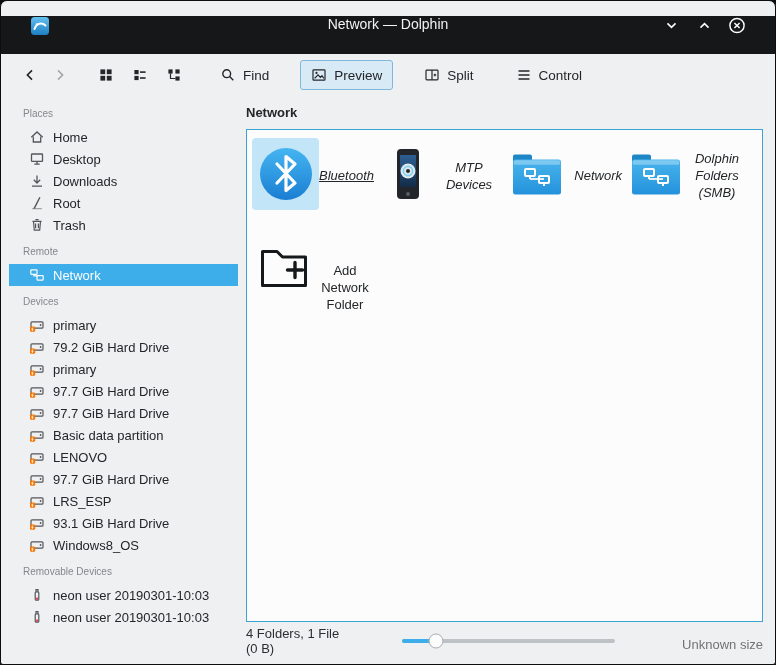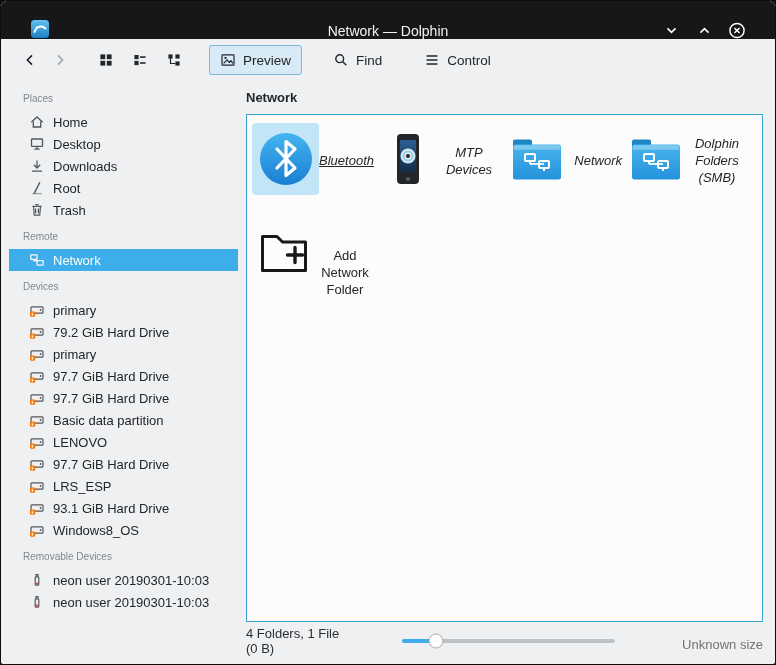--- a/index.html
+++ b/index.html
@@ -11,21 +11,21 @@
   }
   .window {
     position:absolute; inset:0;
     border:1px solid #0c0d0e; border-radius:7px 7px 3px 3px;
     overflow:hidden; background:#eff0f1;
     display:flex; flex-direction:column;
   }
   
   .titlebar {
     height:38px; flex:0 0 38px; background:#151719; color:#fcfcfc;
-    display:flex; align-items:flex-end; padding:0 29px; position:relative;
+    display:flex; align-items:flex-start; padding:0 29px; position:relative;margin-top:15px;
   }
   .app-icon { width:20px; height:20px; display:flex; }
   .tb-title {
     position:absolute; left:0; right:0; text-align:center;
     font-size:14px; color:#f2f3f4; pointer-events:none;
   }
   .tb-controls { margin-left:auto; display:flex; align-items:center; gap:15px; z-index:2; }
   .tb-btn { width:18px; height:18px; color:#fcfcfc; display:flex; align-items:center; justify-content:center; cursor:pointer; }
   
   .toolbar {
@@ -329,31 +329,37 @@
             <use href="#s-view-details"></use>
           </svg>
         </span>
       <span class="tbtn">
           <svg class="icon16" viewBox="0 0 16 16">
             <use href="#s-view-tree"></use>
           </svg>
         </span>
     </span>
 
+    <span class="tbtn labeled">
+      <svg class="icon16" viewBox="0 0 16 16">
+          <use href="#s-magnifier"></use>
+        </svg>
+      <span>Find</span>
+    </span>
     <span class="tbtn labeled checked">
       <svg class="icon16" viewBox="0 0 16 16">
           <use href="#s-preview"></use>
         </svg>
       <span>Preview</span>
     </span>
     <span class="tbtn labeled">
       <svg class="icon16" viewBox="0 0 16 16">
-          <use href="#s-magnifier"></use>
-        </svg>
-      <span>Find</span>
+          <use href="#s-split"></use>
+        </svg>
+      <span>Split</span>
     </span>
     <span class="tbtn labeled">
       <svg class="icon16" viewBox="0 0 16 16">
           <use href="#s-menu"></use>
         </svg>
       <span>Control</span>
     </span>
   </div>
 
   <div class="content">

